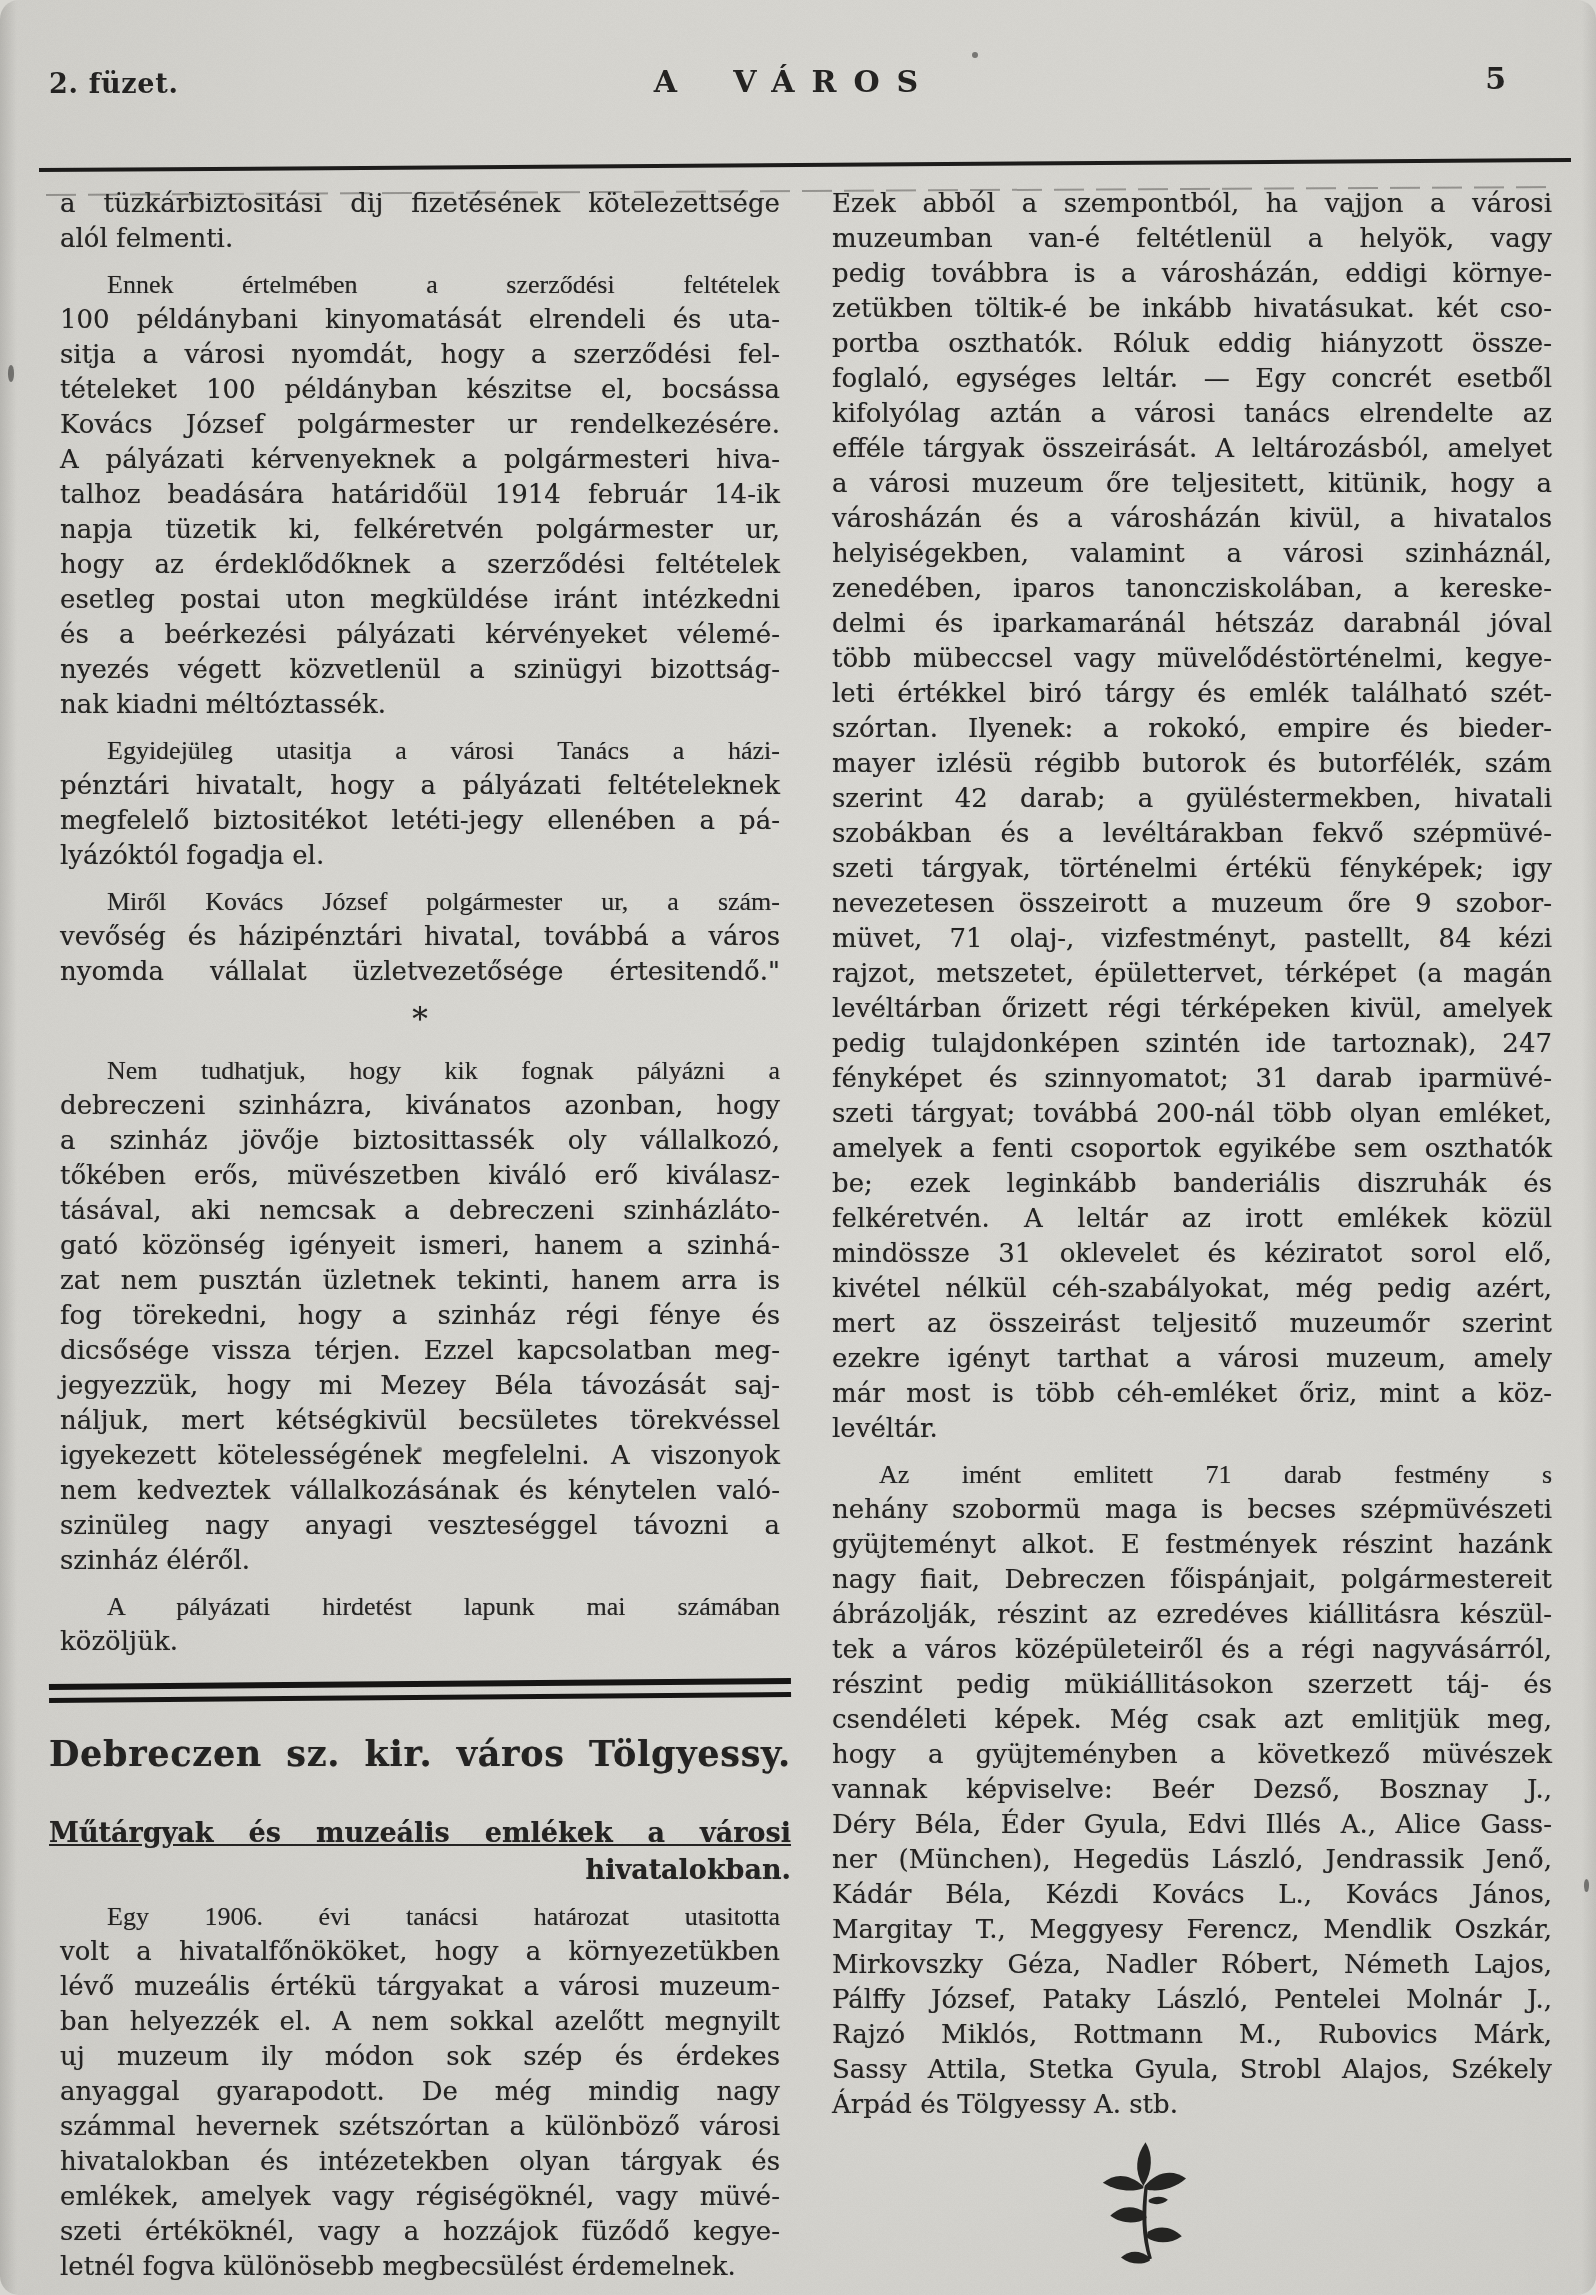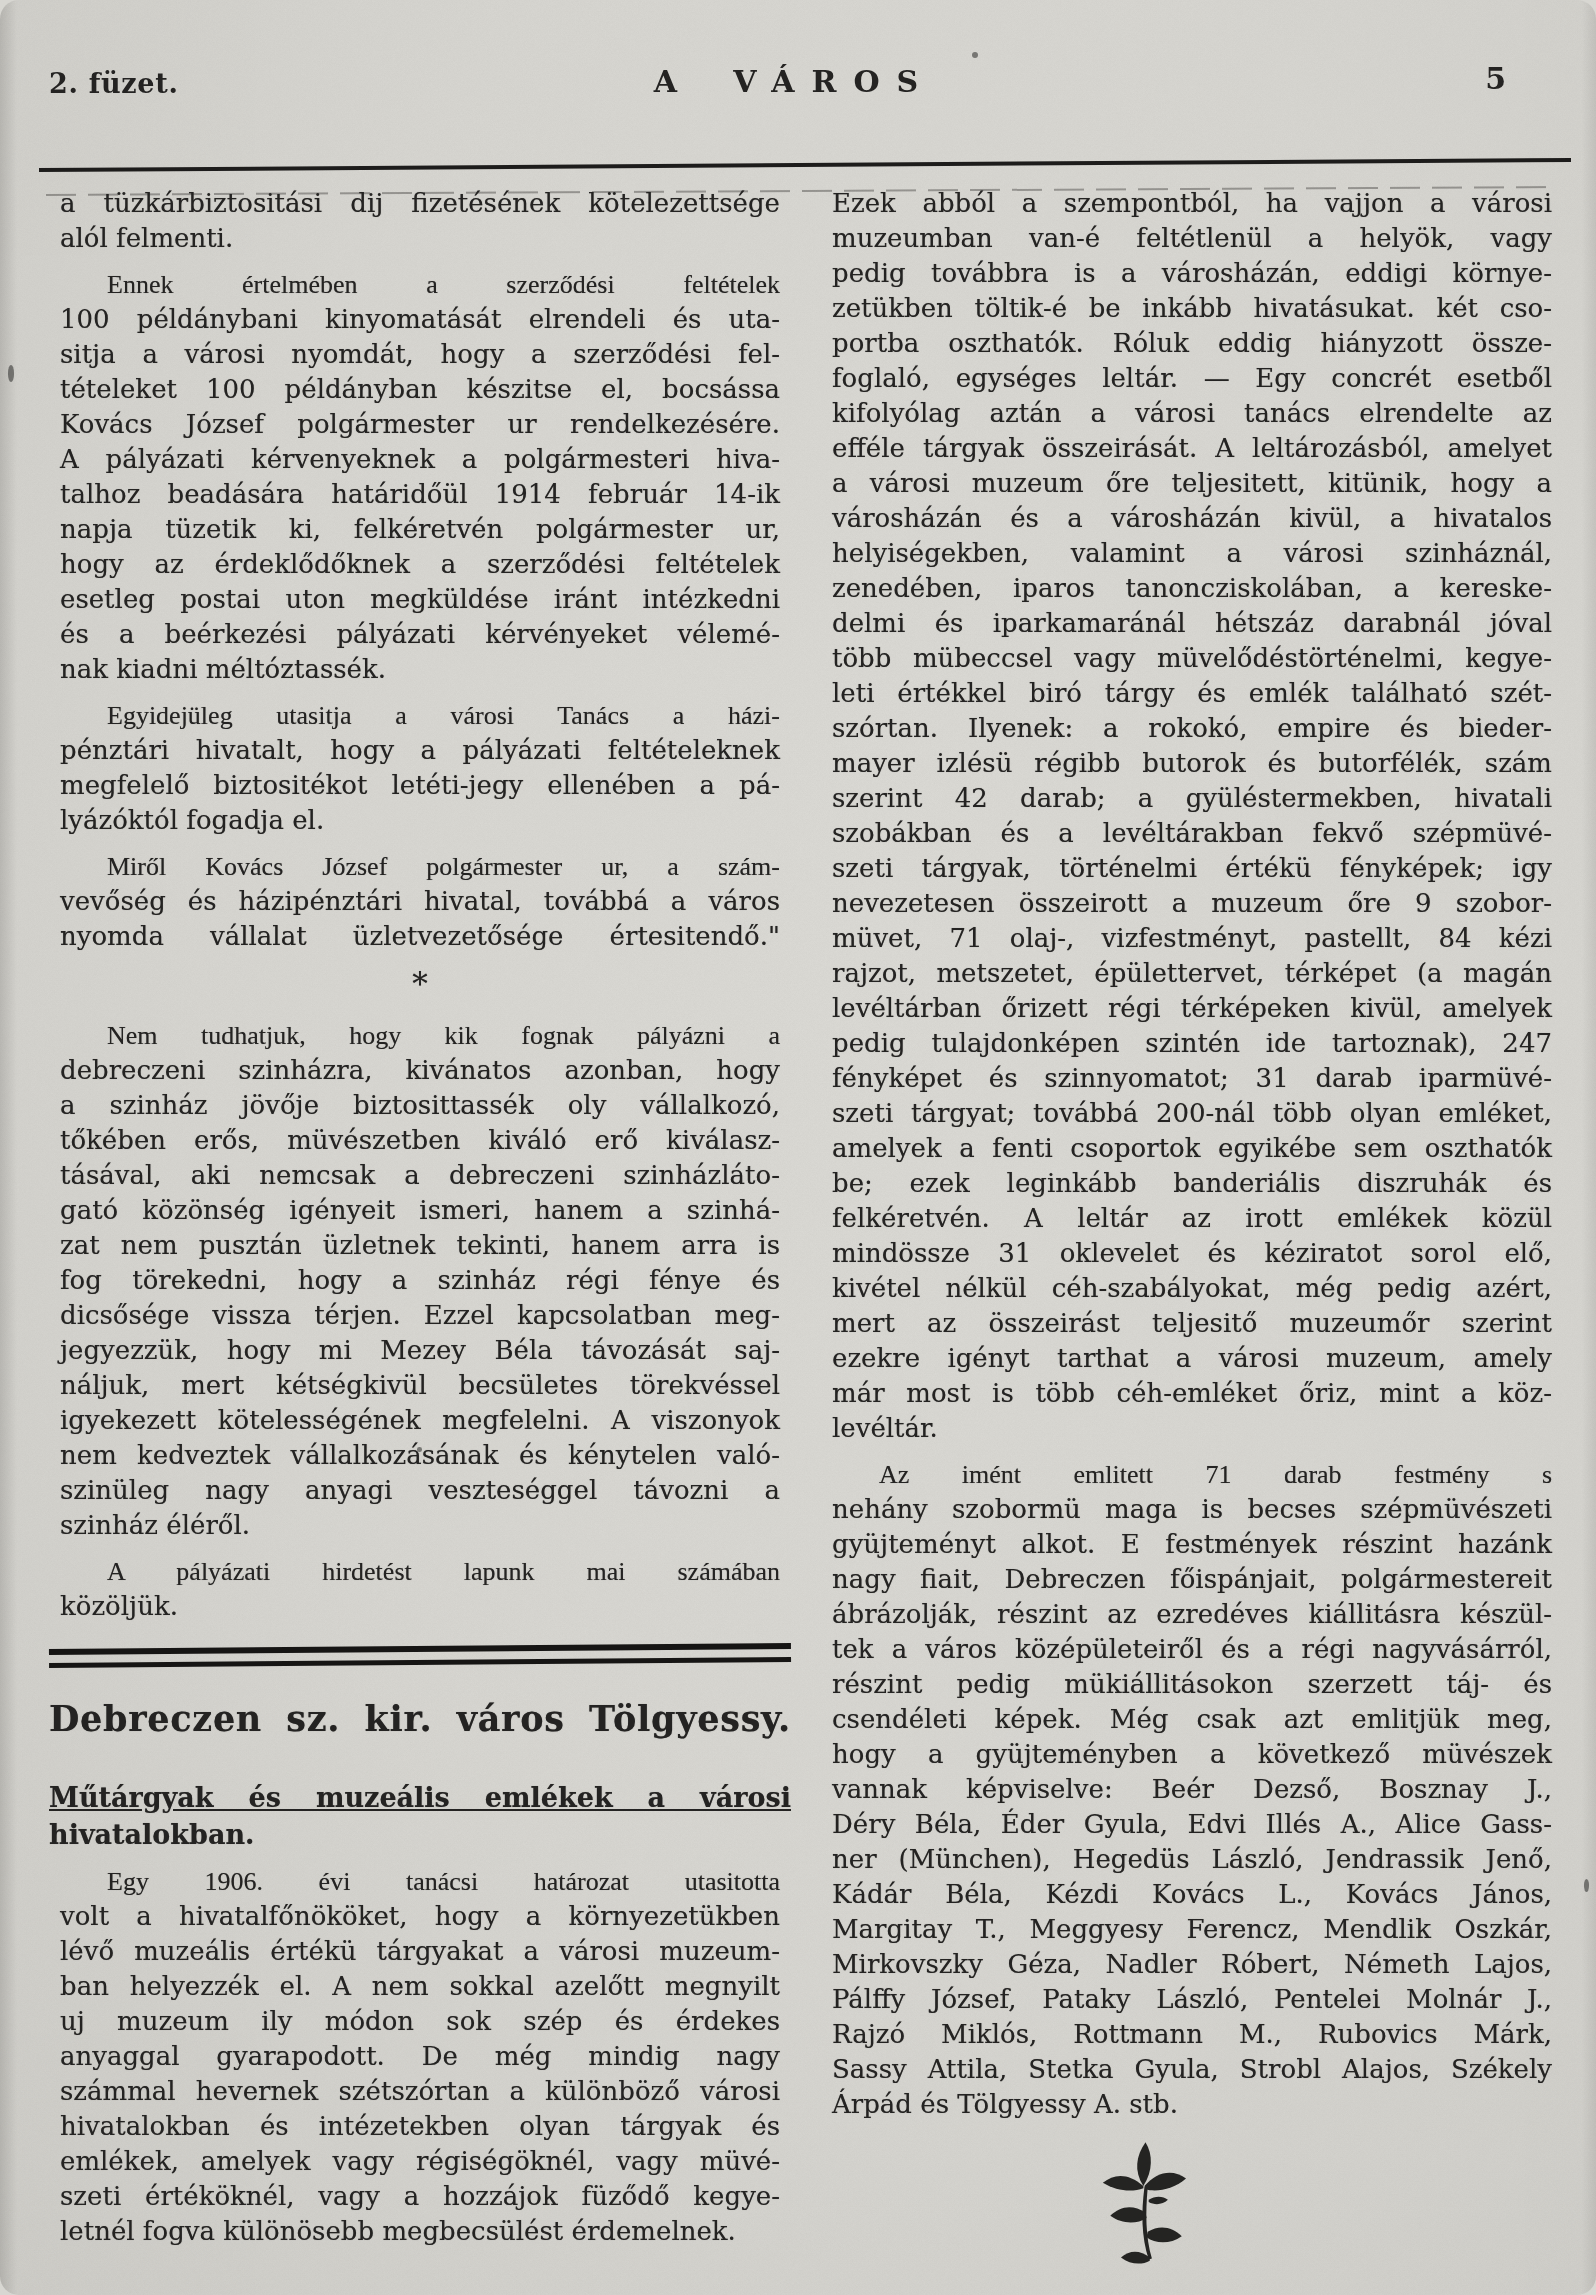--- a/index.html
+++ b/index.html
@@ -45,21 +45,21 @@
   .double-rule{margin-top:22px;transform:rotate(-0.45deg);}
   .double-rule .r1{height:5.9px;background:#161514;}
   .double-rule .r2{height:4.6px;background:#161514;margin-top:8.5px;}
 
   .article-heading{margin:30px 0 0 0;font-size:35px;line-height:47px;font-weight:bold;
         text-align:justify;text-align-last:justify;letter-spacing:0.7px;
         text-shadow:0 0 0.7px rgba(20,19,18,.5);}
   .article-subheading{margin:37px 0 0 0;font-size:27px;line-height:37px;font-weight:bold;
         text-shadow:0 0 0.7px rgba(20,19,18,.45);}
   .sub-justify{display:block;text-align:justify;text-align-last:justify;text-decoration:underline;}
-  .sub-center{display:block;text-align:left;}
+  .sub-center{display:block;text-align:right;}
   .blocks3{margin-top:1.3px;}
 
   .flourish{margin-top:15.7px;margin-left:266px;width:117px;height:128px;}
   .flourish svg{display:block;}
 </style>
 </head>
 <body>
 
 <div class="page">
 
@@ -97,20 +97,21 @@
             <span class="line">100 példánybani kinyomatását elrendeli és uta-</span>
             <span class="line">sitja a városi nyomdát, hogy a szerződési fel-</span>
             <span class="line">tételeket 100 példányban készitse el, bocsássa</span>
             <span class="line">Kovács József polgármester ur rendelkezésére.</span>
             <span class="line">A pályázati kérvenyeknek a polgármesteri hiva-</span>
             <span class="line">talhoz beadására határidőül 1914 február 14-ik</span>
             <span class="line">napja tüzetik ki, felkéretvén polgármester ur,</span>
             <span class="line">hogy az érdeklődőknek a szerződési feltételek</span>
             <span class="line">esetleg postai uton megküldése iránt intézkedni</span>
             <span class="line">és a beérkezési pályázati kérvényeket vélemé-</span>
+            <span class="line">nyezés végett közvetlenül a szinügyi bizottság-</span>
             <span class="line lastline">nak kiadni méltóztassék.</span>
           </p>
           <p class="para">
             <span class="line indent">Egyidejüleg utasitja a városi Tanács a házi-</span>
             <span class="line">pénztári hivatalt, hogy a pályázati feltételeknek</span>
             <span class="line">megfelelő biztositékot letéti-jegy ellenében a pá-</span>
             <span class="line lastline">lyázóktól fogadja el.</span>
           </p>
           <p class="para">
             <span class="line indent">Miről Kovács József polgármester ur, a szám-</span>

